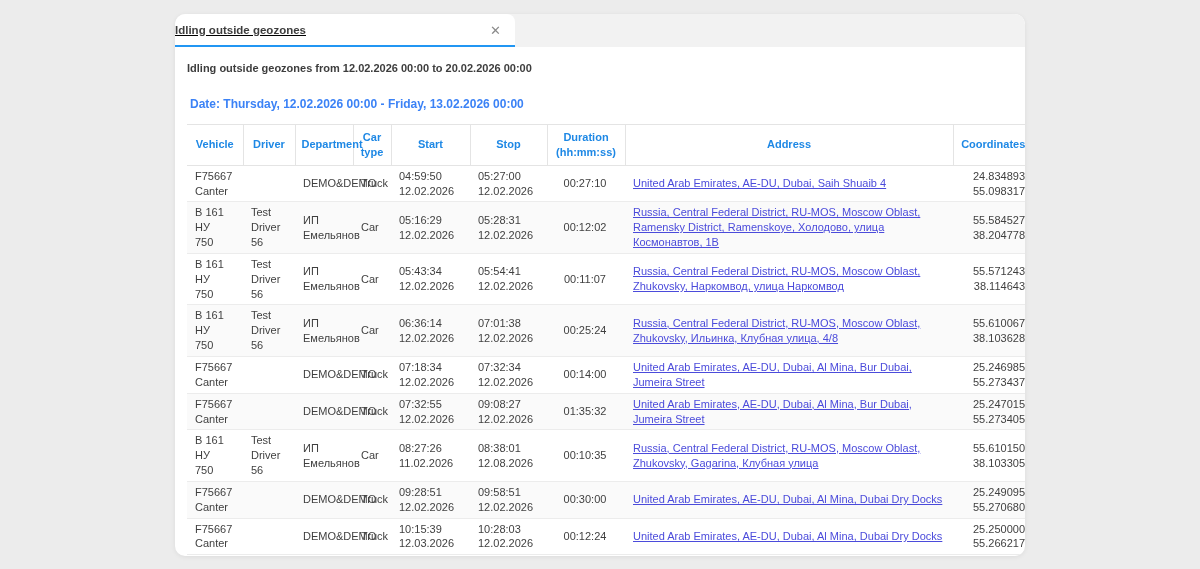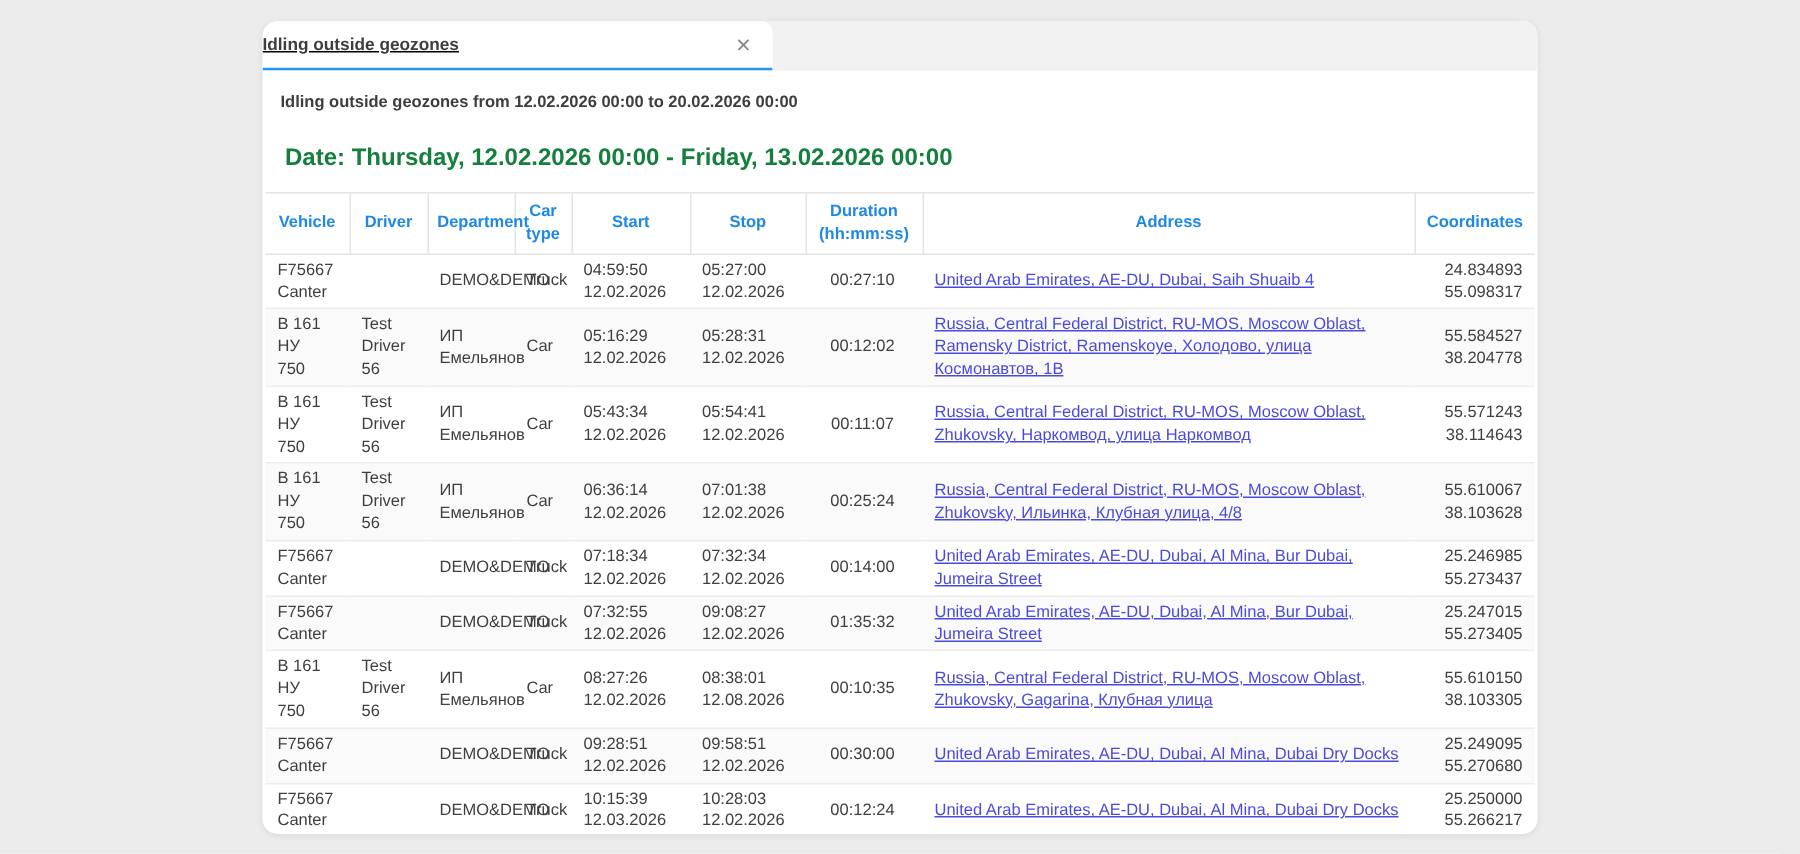--- a/index.html
+++ b/index.html
@@ -54,27 +54,27 @@
   }
   .tab-strip-rest { flex: 1; }
   
   .intro { padding: 15px 12px 0 12px; }
   .report-title {
     font-size: 11px;
     font-weight: bold;
     color: #3d3d3d;
   }
   .date-line {
-    font-size: 16px;
+    font-size: 12px;
     font-weight: bold;
-    color: #15803d;
+    color: #3b82f6;
     margin: 23px 0 13px 3px;
   }
   
-  .table-wrap { margin: 0 2px; }
+  .table-wrap { margin: 0 12px; }
   table {
     width: 100%;
     border-collapse: collapse;
     table-layout: fixed;
     font-size: 11px;
     color: #3f3f3f;
   }
   thead th {
     color: #1e88e5;
     font-weight: bold;
@@ -249,21 +249,21 @@
   </tr>
           <tr>
     <td class="pre">В 161 НУ
 750</td>
     <td class="pre">Test Driver
 56</td>
     <td class="pre">ИП
 Емельянов</td>
     <td>Car</td>
     <td class="pre">08:27:26
-12.02.2026</td>
+11.02.2026</td>
     <td class="pre">08:38:01
 12.08.2026</td>
     <td class="dur">00:10:35</td>
     <td class="addr"><a href="#">Russia, Central Federal District, RU-MOS, Moscow Oblast, Zhukovsky, Gagarina, Клубная улица</a></td>
     <td class="coords">55.610150
 38.103305</td>
   </tr>
           <tr class="alt">
     <td class="pre">F75667
 Canter</td>

